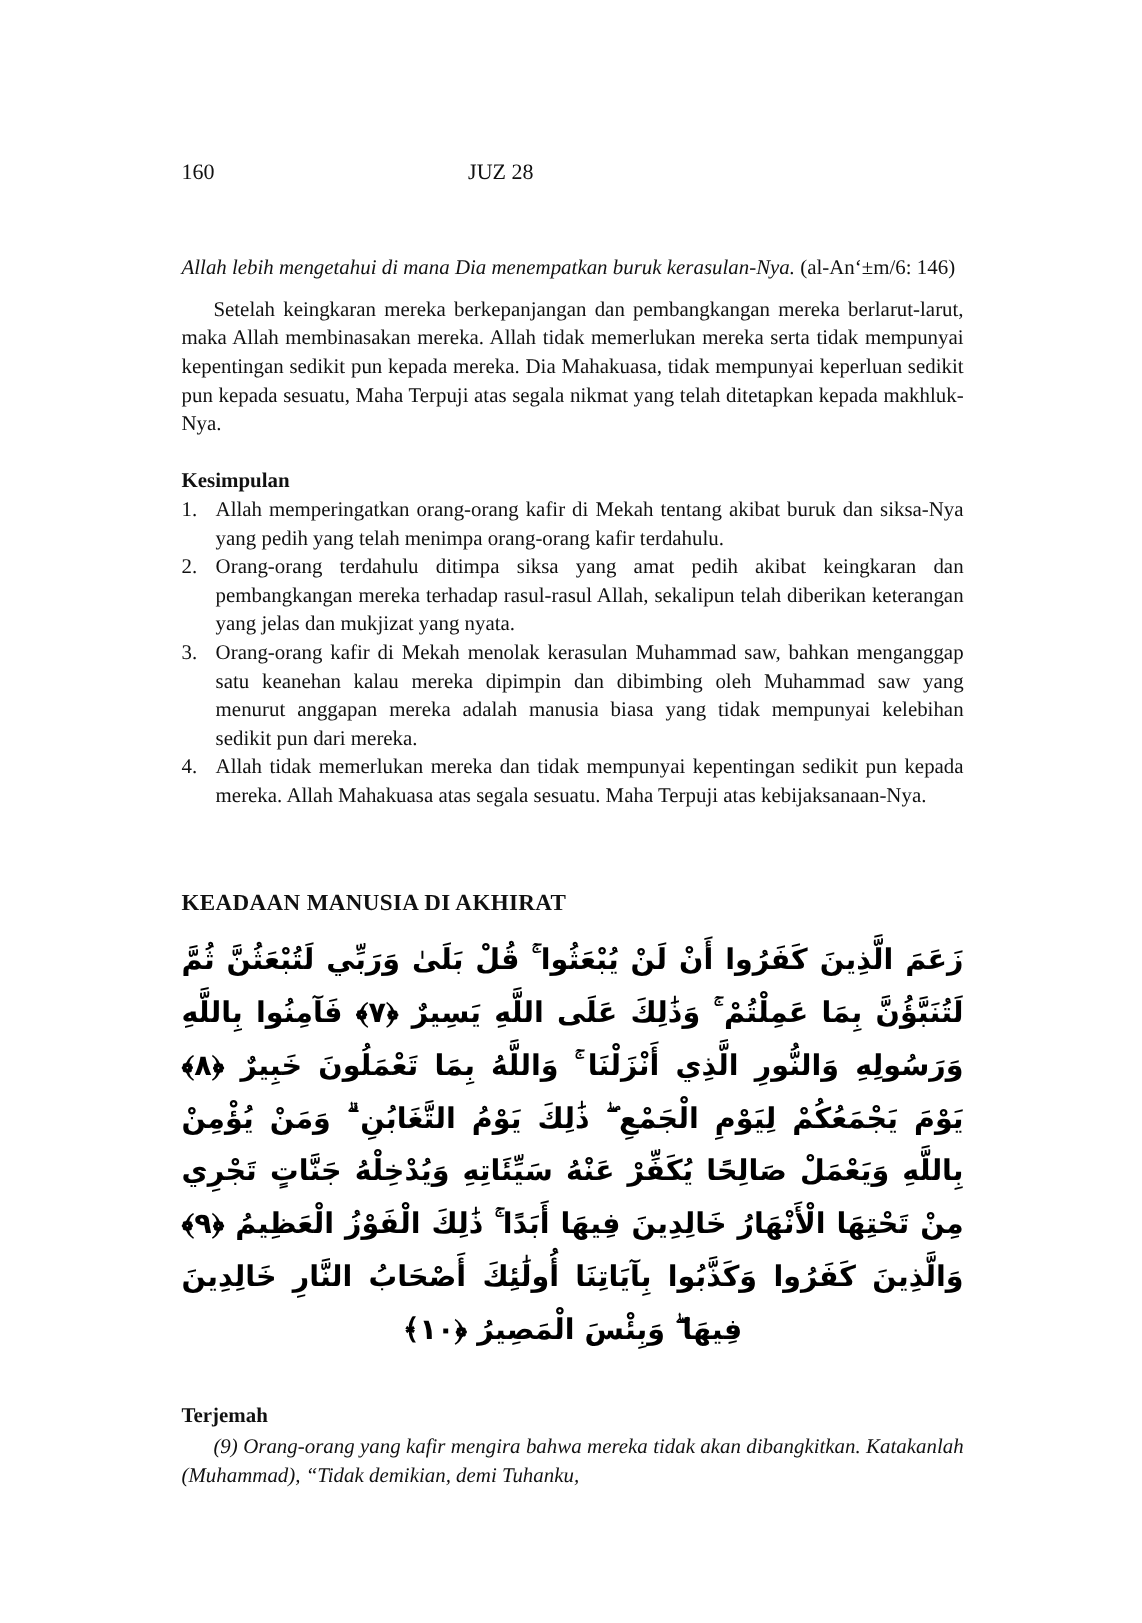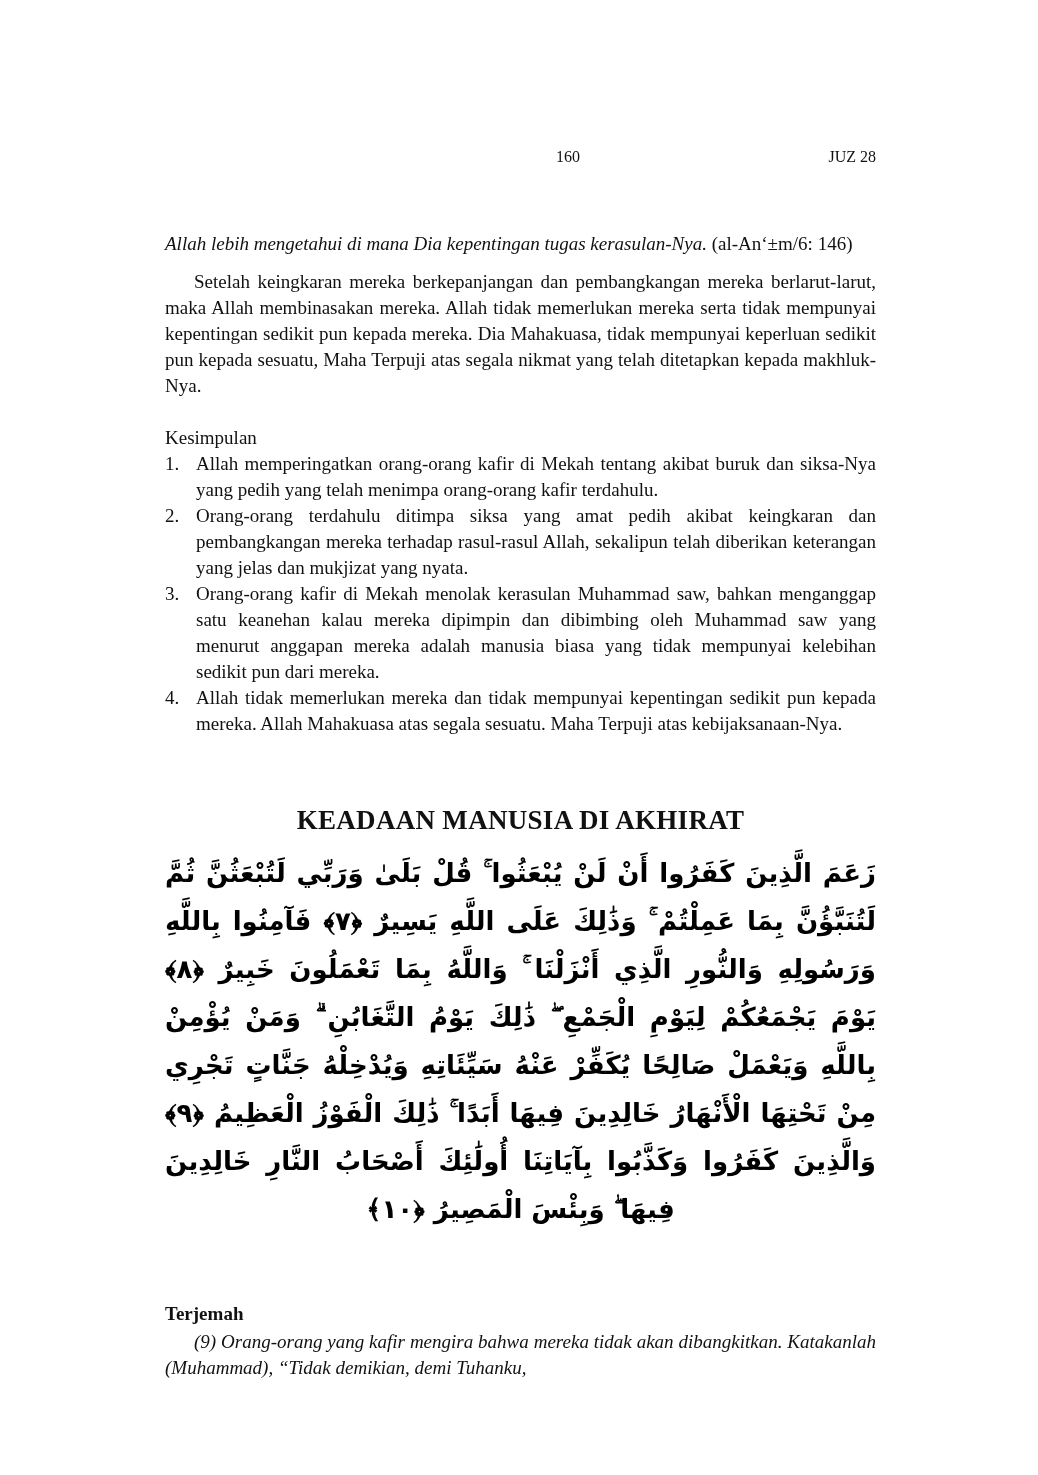--- a/index.html
+++ b/index.html
@@ -17,23 +17,22 @@
     color: #111111;
     font-family: "Liberation Serif", serif;
     font-size: 19px;
     line-height: 26px;
     overflow: hidden;
   }
   
   .running-head {
     display: flex;
     align-items: baseline;
-    font-size: 16px;
+    font-size: 20px;
     line-height: 24px;
-    justify-content: flex-end;
   }
   .running-head .left  { width: 160px; text-align: left; }
   .running-head .mid   { flex: 1; text-align: center; letter-spacing: 0.5px; }
   .running-head .right { width: 160px; text-align: right; }
 
   
   .quote-para {
     margin: 62px 0 0 0;
     text-align: justify;
   }
@@ -41,80 +40,80 @@
   .quote-source { font-style: normal; white-space: nowrap; }
 
   .body-para {
     margin: 12px 0 0 0;
     text-align: justify;
     text-indent: 29px;
   }
 
   .sub-heading {
     margin: 26px 0 0 0;
-    font-weight: normal;
+    font-weight: bold;
   }
 
   .num-list { margin: 0; }
   .list-item {
     display: flex;
     align-items: flex-start;
   }
   .list-item .num {
     flex: 0 0 31px;
   }
   .list-item .item-text {
     flex: 1;
     text-align: justify;
   }
 
   .section-heading {
     margin: 70px 0 0 0;
-    text-align: center;
+    text-align: left;
     font-weight: bold;
-    font-size: 27px;
+    font-size: 21px;
     letter-spacing: 0.3px;
   }
 
   
   .arabic-block {
     margin: 16px 0 0 0;
     direction: rtl;
     unicode-bidi: embed;
     font-family: "DejaVu Sans", sans-serif;
     font-weight: bold;
     font-size: 26px;
     line-height: 48px;
     text-align: justify;
     text-align-last: center;
     color: #000000;
   }
 
   .terjemah-heading {
-    margin: 68px 0 0 0;
+    margin: 42px 0 0 0;
     font-weight: bold;
   }
   .terjemah-para {
     margin: 2px 0 0 0;
     font-style: italic;
     text-align: justify;
     text-indent: 29px;
   }
 </style>
 </head>
 <body>
 
 <div class="page">
 
   <div class="running-head">
     <span class="left">160</span>
     <span class="right">JUZ 28</span>
   </div>
 
-  <p class="quote-para"><span class="quote-text">Allah lebih mengetahui di mana Dia kepentingan tugas kerasulan-Nya.</span> <span class="quote-source">(al-An‘±m/6: 146)</span></p>
+  <p class="quote-para"><span class="quote-text">Allah lebih mengetahui di mana Dia menempatkan buruk kerasulan-Nya.</span> <span class="quote-source">(al-An‘±m/6: 146)</span></p>
 
   <p class="body-para">Setelah keingkaran mereka berkepanjangan dan pembangkangan mereka berlarut-larut, maka Allah membinasakan mereka. Allah tidak memerlukan mereka serta tidak mempunyai kepentingan sedikit pun kepada mereka. Dia Mahakuasa, tidak mempunyai keperluan sedikit pun kepada sesuatu, Maha Terpuji atas segala nikmat yang telah ditetapkan kepada makhluk-Nya.</p>
 
   <div class="sub-heading">Kesimpulan</div>
   <div class="num-list">
     <div class="list-item">
       <span class="num">1.</span>
       <span class="item-text">Allah memperingatkan orang-orang kafir di Mekah tentang akibat buruk dan siksa-Nya yang pedih yang telah menimpa orang-orang kafir terdahulu.</span>
     </div>
     <div class="list-item">

